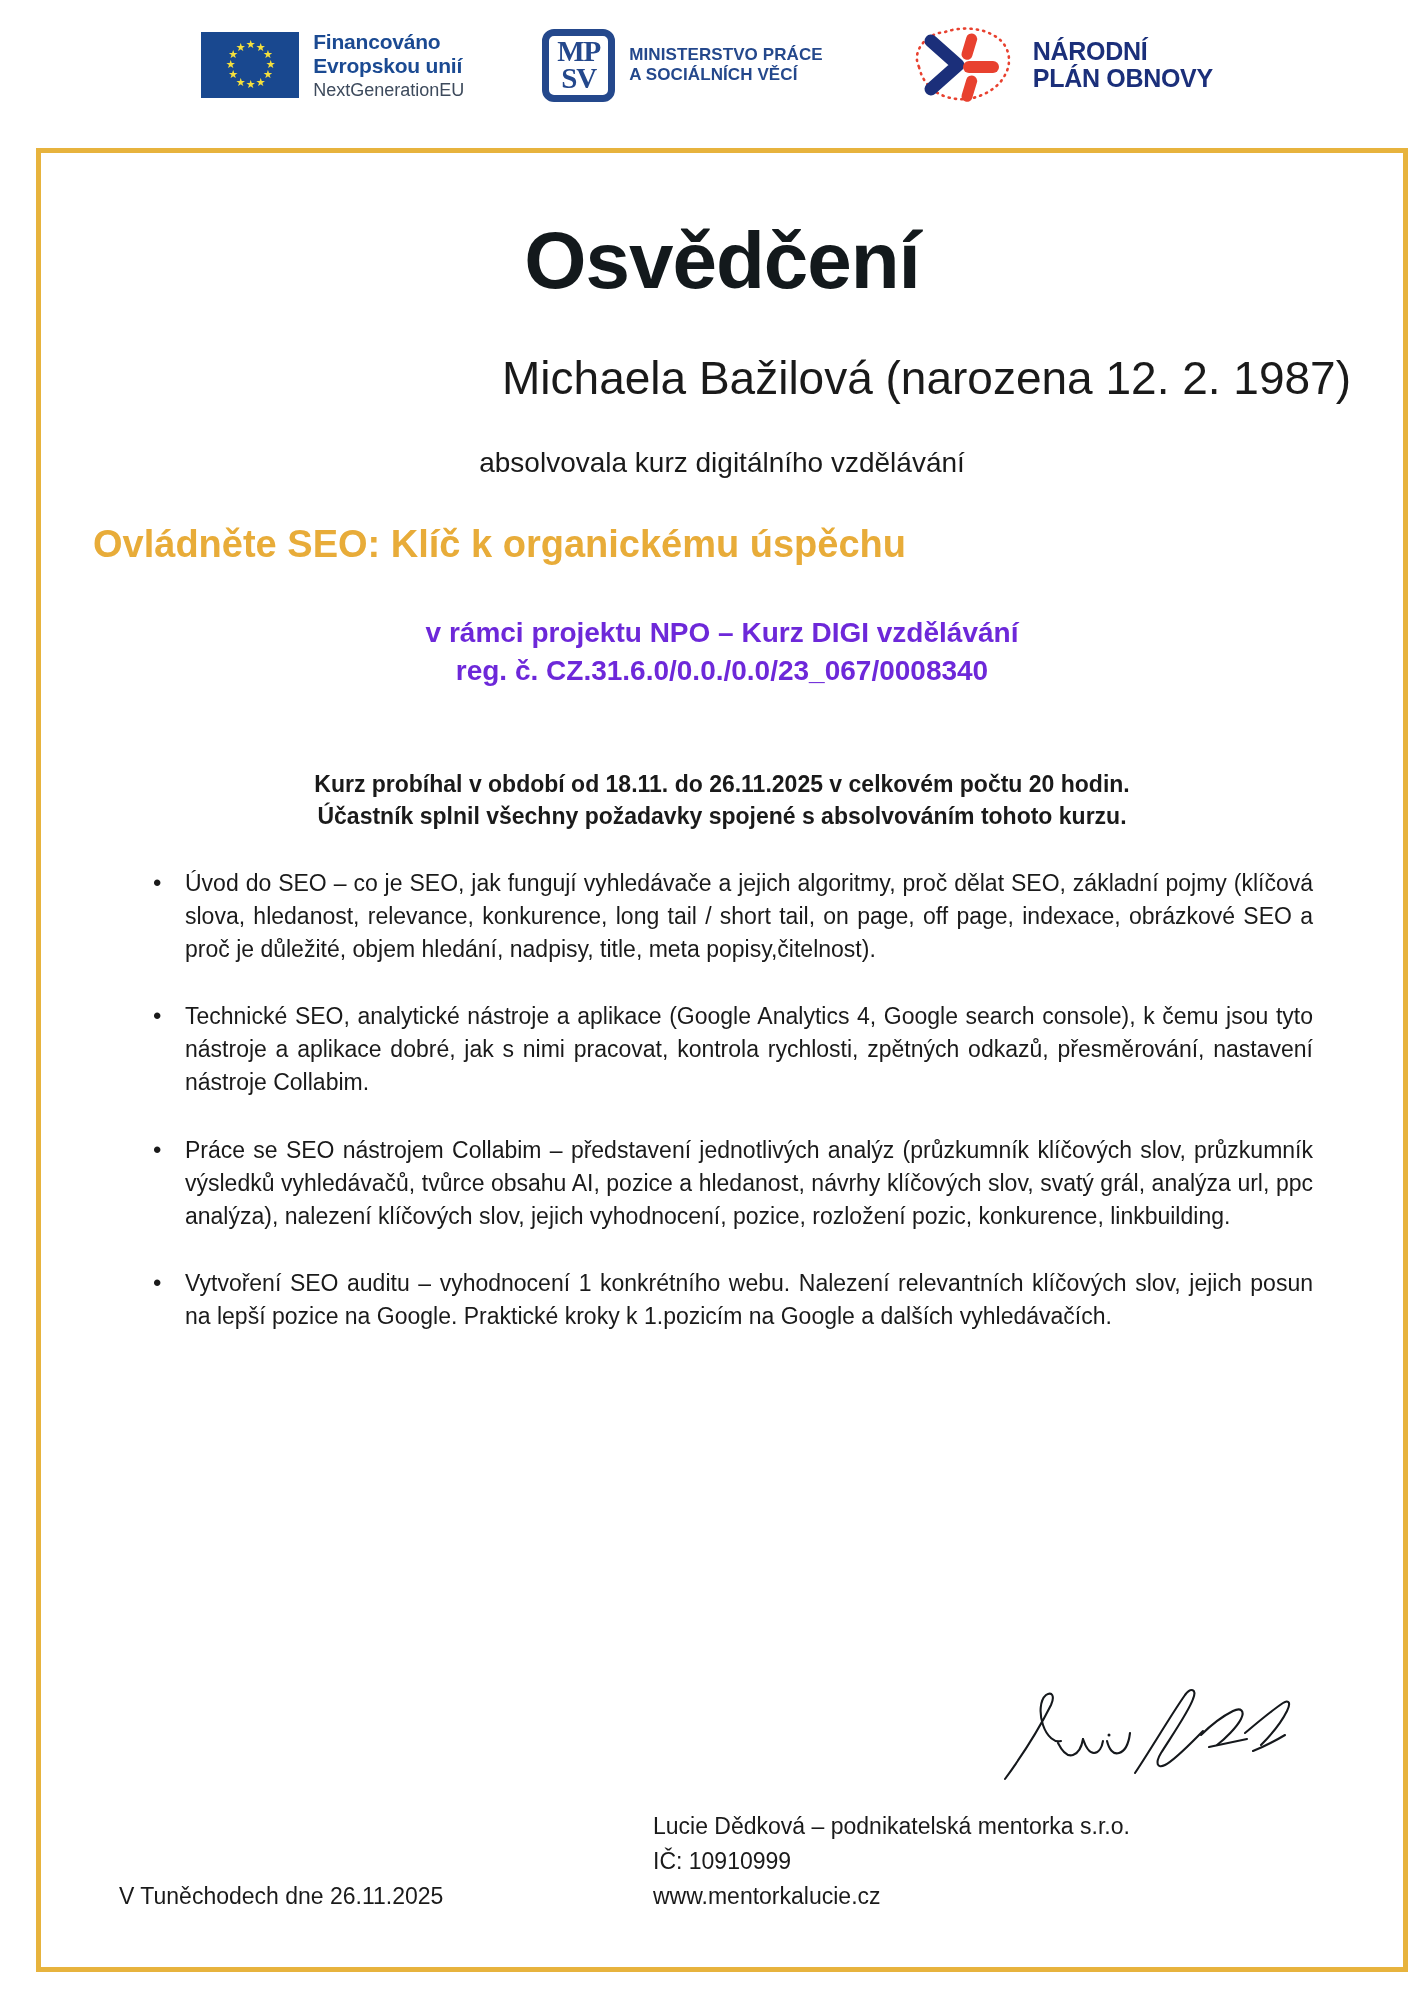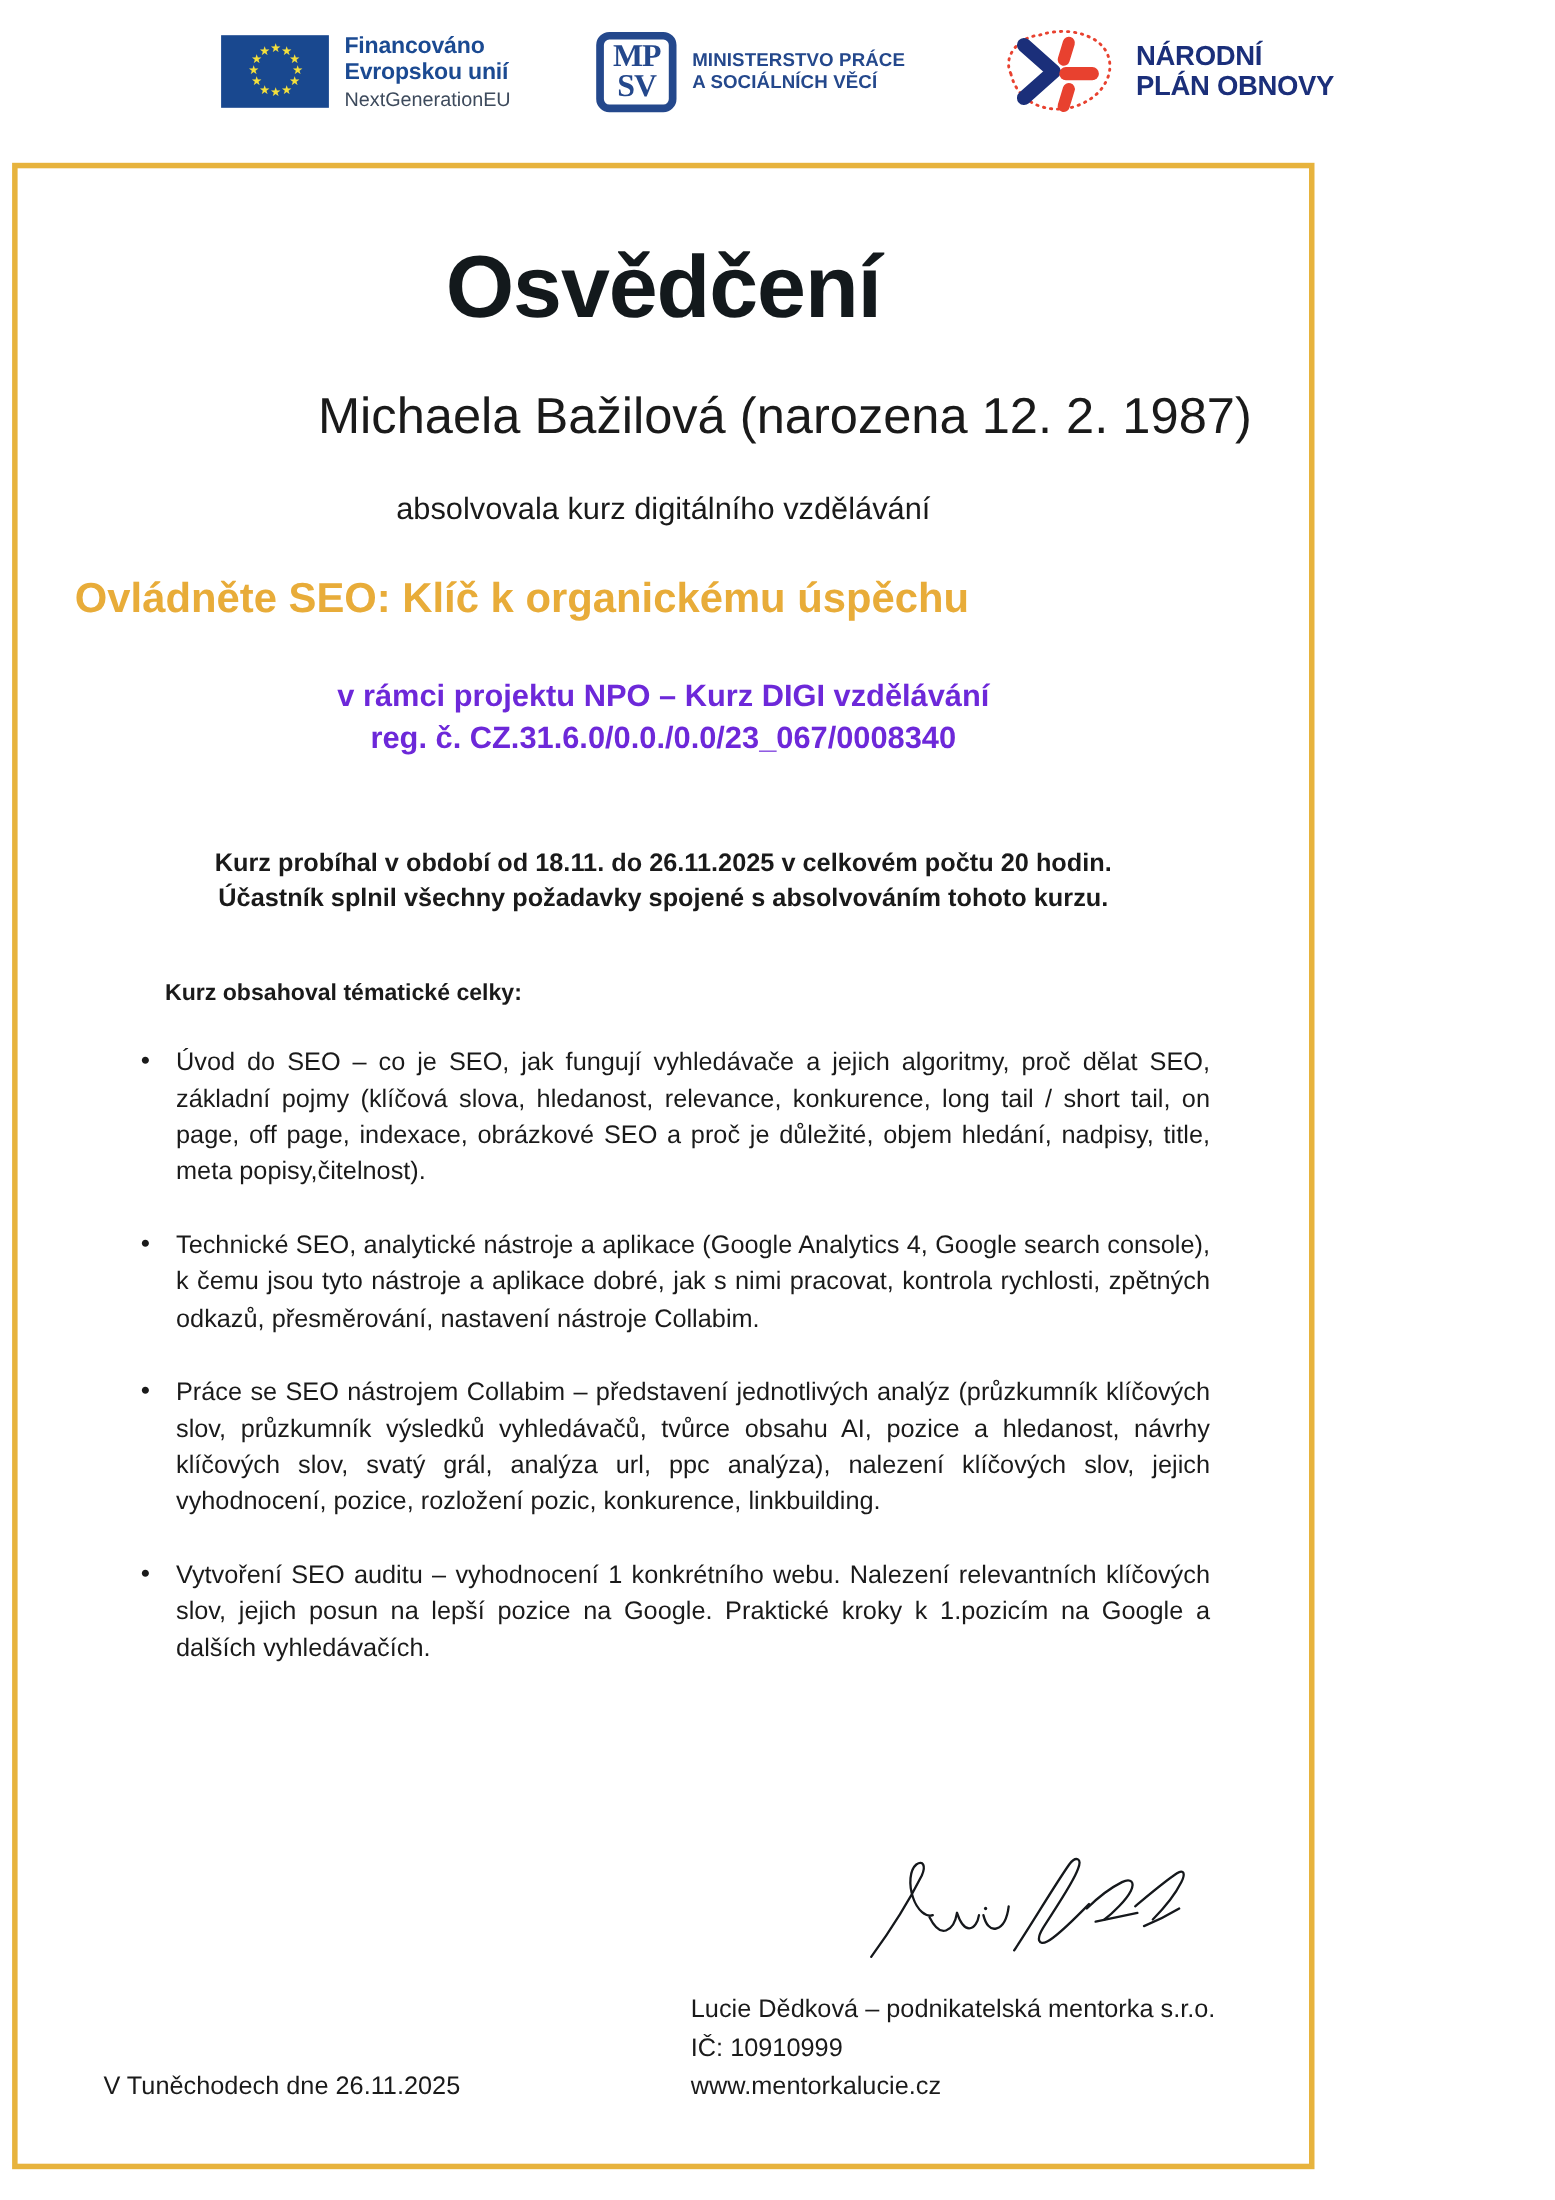--- a/index.html
+++ b/index.html
@@ -114,23 +114,23 @@
     font-weight: bold;
     font-size: 17px;
     color: #24488c;
     letter-spacing: 0.1px;
     white-space: nowrap;
   }
 
   
   .cert-frame {
     position: absolute;
-    left: 11px;
+    left: 36px;
     top: 148px;
-    width: 1184px;
+    width: 1372px;
     height: 1824px;
     border: 5px solid #e7b33d;
     box-sizing: border-box;
     background: #ffffff;
   }
   .cert-inner {
     padding: 40px 52px 0 52px;
   }
 
   h1.cert-title {
@@ -309,21 +309,20 @@
     <div class="cert-project">
       <div>v rámci projektu NPO – Kurz DIGI vzdělávání</div>
       <div>reg. č. CZ.31.6.0/0.0./0.0/23_067/0008340</div>
     </div>
 
     <div class="cert-period">
       <div>Kurz probíhal v období od 18.11. do 26.11.2025 v celkovém počtu 20 hodin.</div>
       <div>Účastník splnil všechny požadavky spojené s absolvováním tohoto kurzu.</div>
     </div>
 
-    <div class="cert-topics-head">Kurz obsahoval tématické celky:</div>
 
     <ul class="topics">
       <li>Úvod do SEO – co je SEO, jak fungují vyhledávače a jejich algoritmy, proč dělat SEO, základní pojmy (klíčová slova, hledanost, relevance, konkurence, long tail / short tail, on page, off page, indexace, obrázkové SEO a proč je důležité, objem hledání, nadpisy, title, meta popisy,čitelnost).</li>
       <li>Technické SEO, analytické nástroje a aplikace (Google Analytics 4, Google search console), k čemu jsou tyto nástroje a aplikace dobré, jak s nimi pracovat, kontrola rychlosti, zpětných odkazů, přesměrování, nastavení nástroje Collabim.</li>
       <li>Práce se SEO nástrojem Collabim – představení jednotlivých analýz (průzkumník klíčových slov, průzkumník výsledků vyhledávačů, tvůrce obsahu AI, pozice a hledanost, návrhy klíčových slov, svatý grál, analýza url, ppc analýza), nalezení klíčových slov, jejich vyhodnocení, pozice, rozložení pozic, konkurence, linkbuilding.</li>
       <li>Vytvoření SEO auditu – vyhodnocení 1 konkrétního webu. Nalezení relevantních klíčových slov, jejich posun na lepší pozice na Google. Praktické kroky k 1.pozicím na Google a dalších vyhledávačích.</li>
     </ul>
 
   </div>
 

